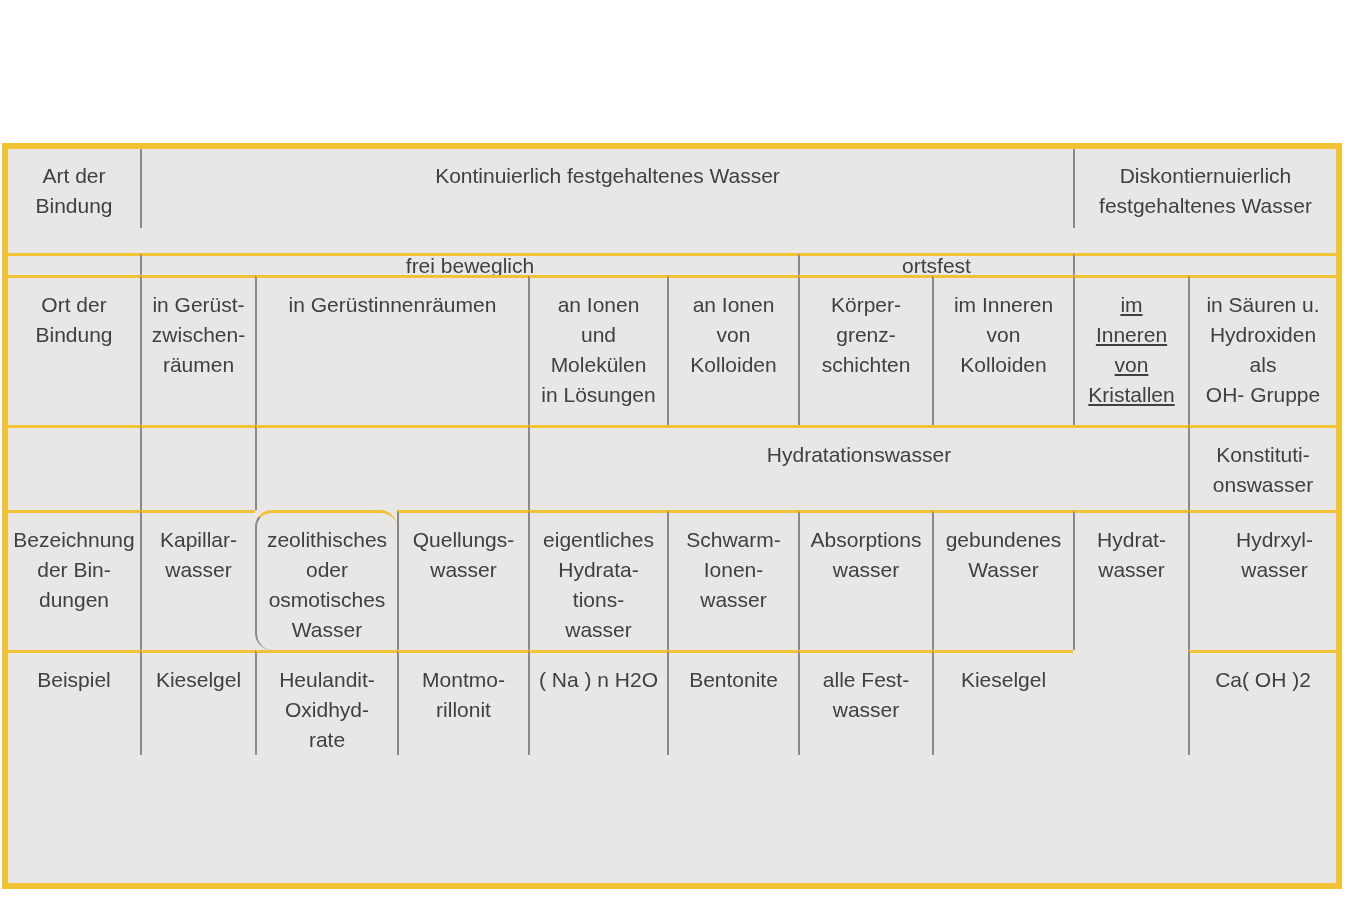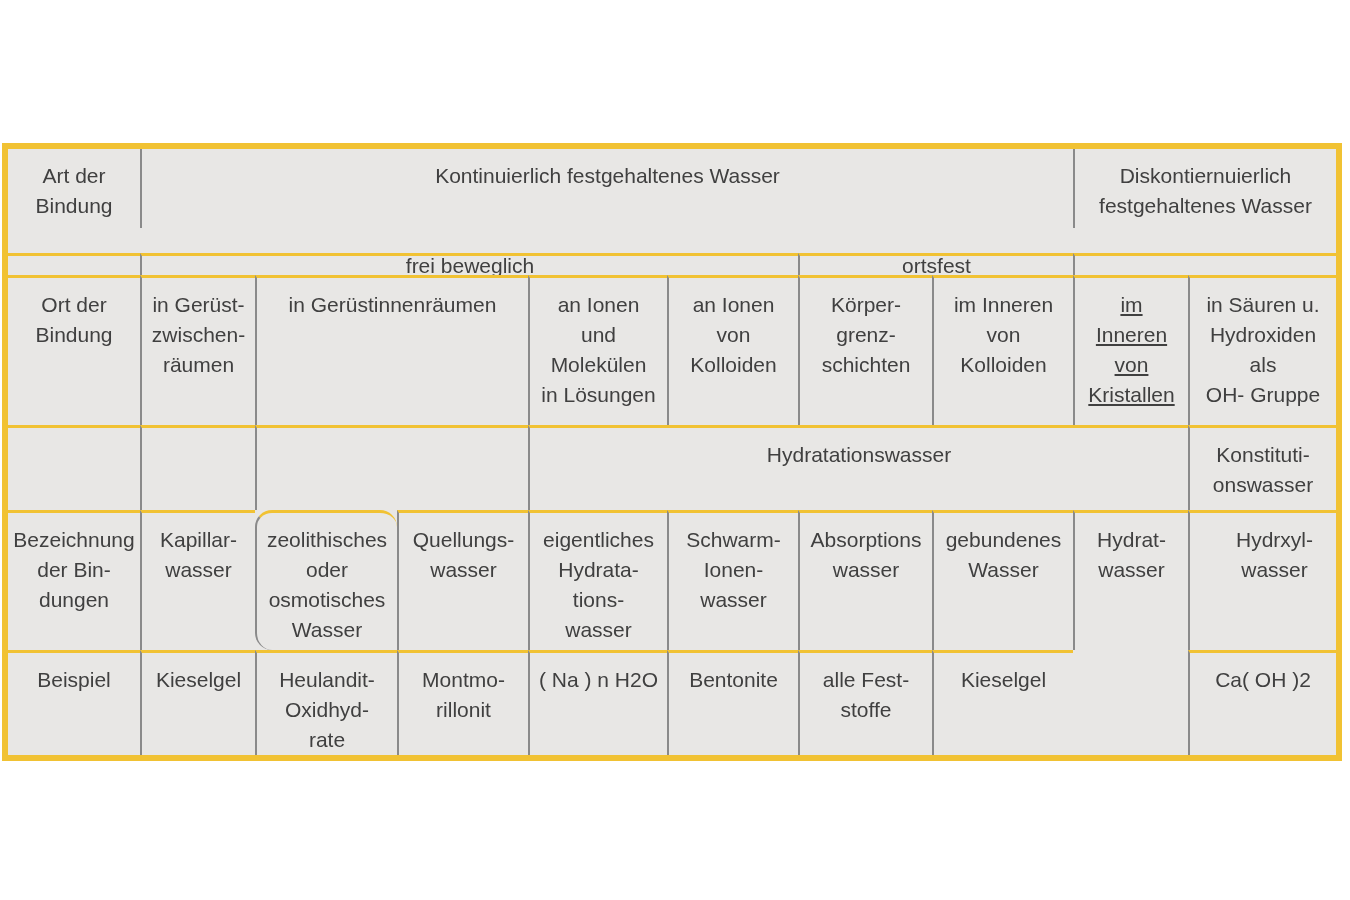--- a/index.html
+++ b/index.html
@@ -15,21 +15,21 @@
     width: 1350px;
     height: 900px;
     background: #ffffff;
     overflow: hidden;
   }
   .wtable {
     position: absolute;
     left: 2px;
     top: 143px;
     width: 1340px;
-    height: 618px;
+    height: 746px;
     box-sizing: border-box;
     border: 6px solid #F1C233;
     background: #E8E7E5;
     display: grid;
     grid-template-columns: 132px 115px 142px 131px 139px 131px 134px 141px 115px 148px;
     grid-template-rows: 79px 47px 150px 85px 140px 105px;
   }
   .cell {
     box-sizing: border-box;
     display: flex;
@@ -133,18 +133,18 @@
     <div class="cell vt bt" style="grid-row:6; grid-column:1;">Beispiel</div>
     <div class="cell vt bt bl" style="grid-row:6; grid-column:2;">Kieselgel</div>
     <div class="cell vt bt bl" style="grid-row:6; grid-column:3;">Heulandit-
 Oxidhyd-
 rate</div>
     <div class="cell vt bt bl" style="grid-row:6; grid-column:4;">Montmo-
 rillonit</div>
     <div class="cell vt bt bl" style="grid-row:6; grid-column:5;">( Na ) n H2O</div>
     <div class="cell vt bt bl" style="grid-row:6; grid-column:6;">Bentonite</div>
     <div class="cell vt bt bl" style="grid-row:6; grid-column:7;">alle Fest-
-stoffe</div>
+wasser</div>
     <div class="cell vt bt bl" style="grid-row:6; grid-column:8;">Kieselgel</div>
     <div class="cell vt bt bl" style="grid-row:6; grid-column:10;">Ca( OH )2</div>
 
   </div>
 </div>
 
 </body></html>

